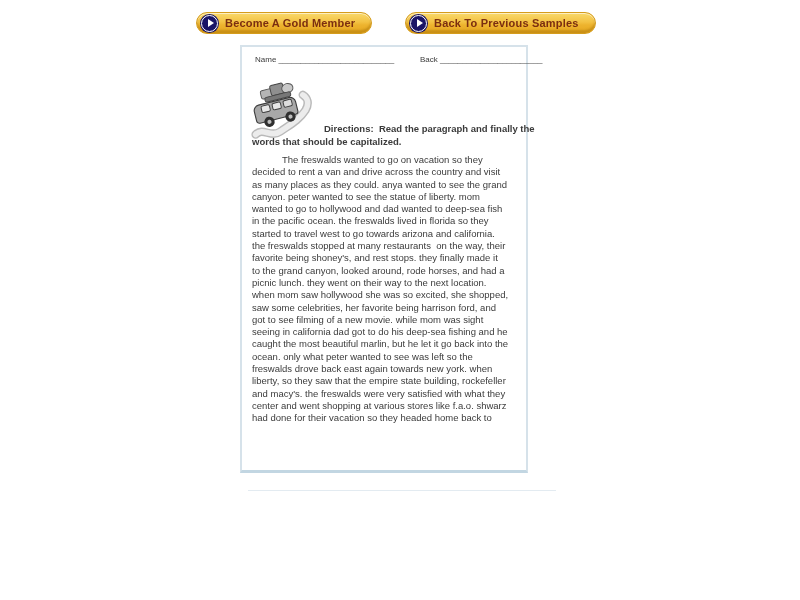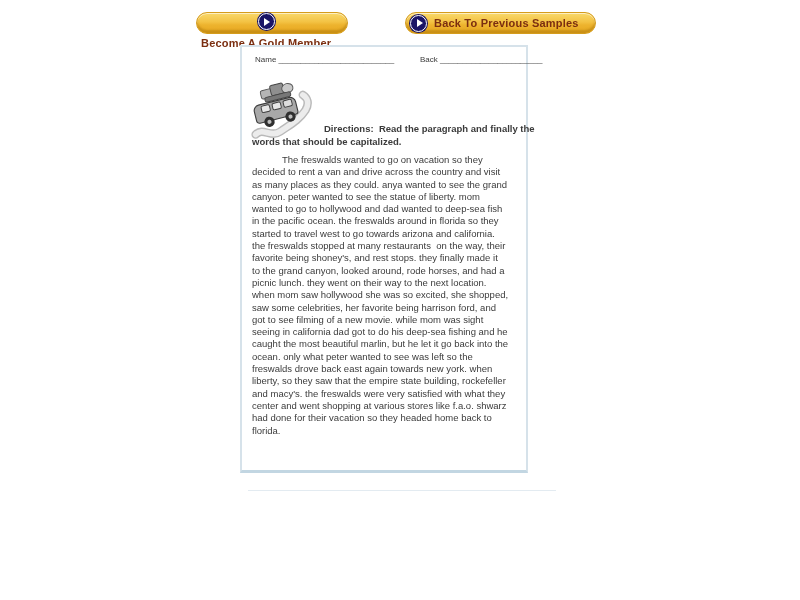--- a/index.html
+++ b/index.html
@@ -66,21 +66,21 @@
   .shadow-line {
     position:absolute; left:248px; top:490px; width:308px; height:1px;
     background:#e3ebf1;
   }
 </style>
 </head>
 <body>
 
 <div class="canvas">
 
-  <div class="gold-btn" style="left:196px;flex-direction:column;">
+  <div class="gold-btn" style="left:196px;">
     <span class="play-circle">
         <span class="play-tri"></span>
       </span>
     <span class="label">Become A Gold Member</span>
   </div>
 
   <div class="gold-btn" style="left:405px;">
     <span class="play-circle">
         <span class="play-tri"></span>
       </span>
@@ -116,37 +116,36 @@
 
     <div class="dir-line dir1">Directions:  Read the paragraph and finally the</div>
     <div class="dir-line dir2">words that should be capitalized.</div>
 
     <div class="para">
         <div class="para-line">The freswalds wanted to go on vacation so they</div>
         <div class="para-line">decided to rent a van and drive across the country and visit</div>
         <div class="para-line">as many places as they could. anya wanted to see the grand</div>
         <div class="para-line">canyon. peter wanted to see the statue of liberty. mom</div>
         <div class="para-line">wanted to go to hollywood and dad wanted to deep-sea fish</div>
-        <div class="para-line">in the pacific ocean. the freswalds around in florida so they</div>
+        <div class="para-line">in the pacific ocean. the freswalds lived in florida so they</div>
         <div class="para-line">started to travel west to go towards arizona and california.</div>
         <div class="para-line">the freswalds stopped at many restaurants  on the way, their</div>
         <div class="para-line">favorite being shoney's, and rest stops. they finally made it</div>
         <div class="para-line">to the grand canyon, looked around, rode horses, and had a</div>
         <div class="para-line">picnic lunch. they went on their way to the next location.</div>
         <div class="para-line">when mom saw hollywood she was so excited, she shopped,</div>
         <div class="para-line">saw some celebrities, her favorite being harrison ford, and</div>
         <div class="para-line">got to see filming of a new movie. while mom was sight</div>
         <div class="para-line">seeing in california dad got to do his deep-sea fishing and he</div>
         <div class="para-line">caught the most beautiful marlin, but he let it go back into the</div>
         <div class="para-line">ocean. only what peter wanted to see was left so the</div>
         <div class="para-line">freswalds drove back east again towards new york. when</div>
         <div class="para-line">liberty, so they saw that the empire state building, rockefeller</div>
         <div class="para-line">and macy's. the freswalds were very satisfied with what they</div>
         <div class="para-line">center and went shopping at various stores like f.a.o. shwarz</div>
         <div class="para-line">had done for their vacation so they headed home back to</div>
-        <div class="para-line">florida.</div>
       </div>
 
   </div>
 
   <div class="shadow-line"></div>
 
 </div>
 
 </body></html>

